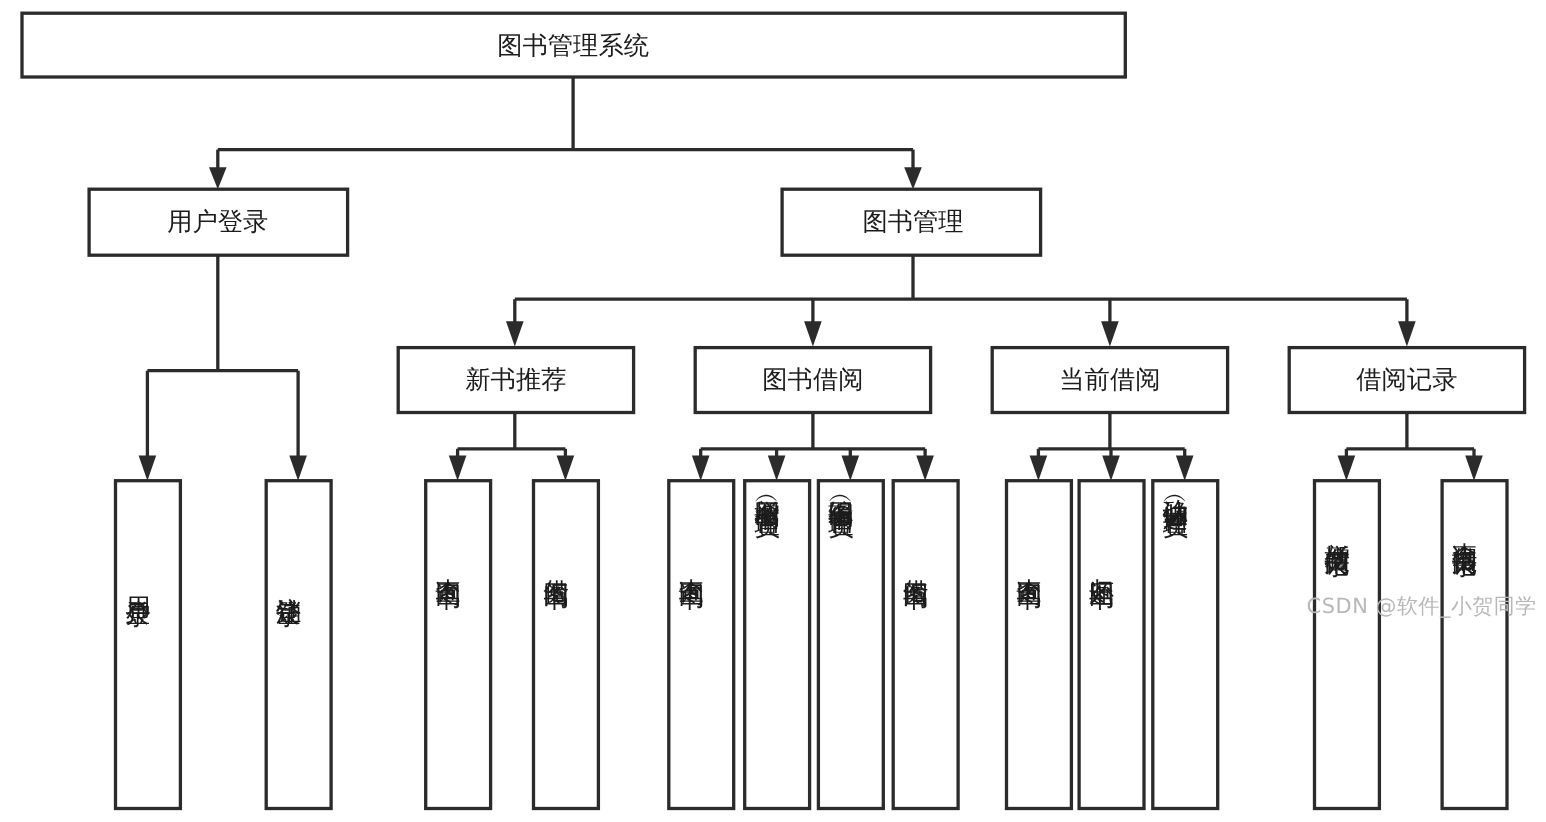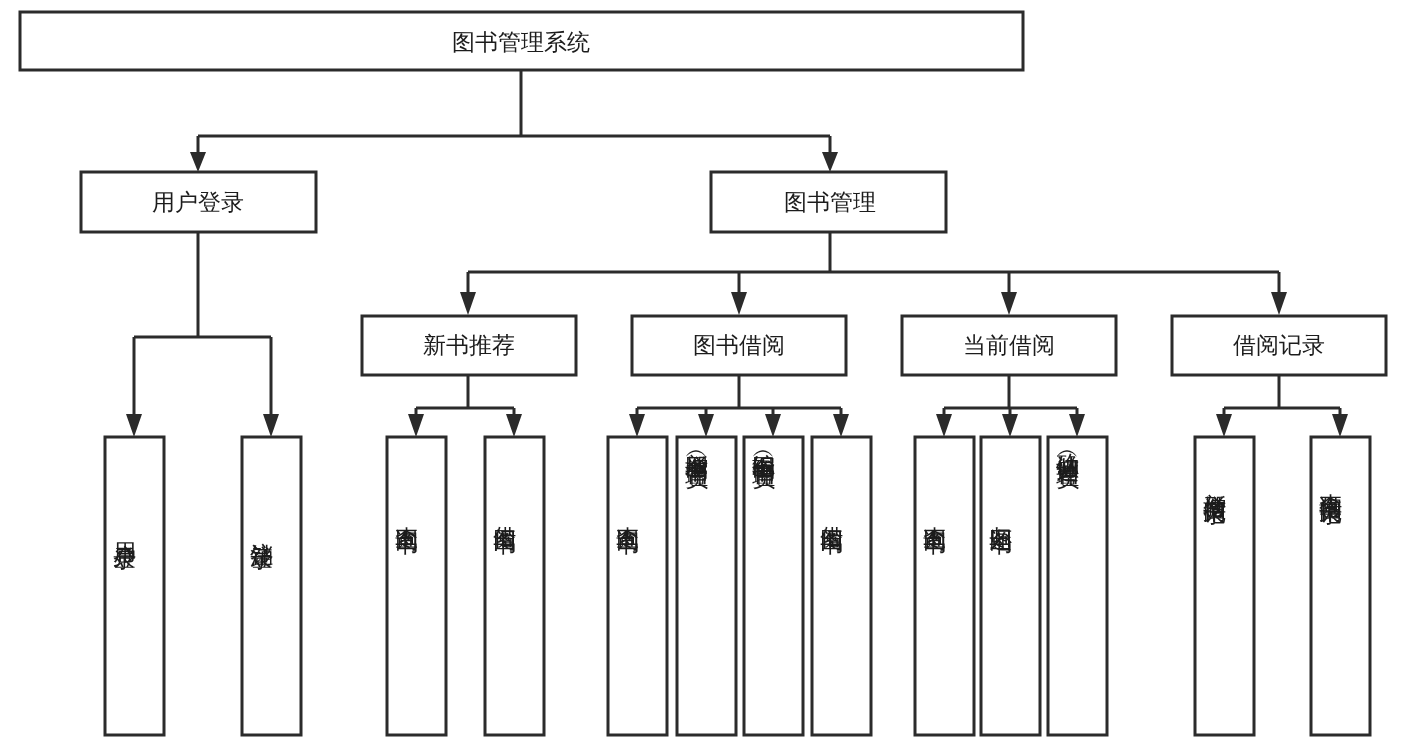--- a/index.html
+++ b/index.html
@@ -234,13 +234,14 @@
       <text class="node-label-v" x="1224" y="481" text-anchor="middle">新增借阅记录</text>
     </g>
 
     <g>
       <rect class="node-box" x="1311" y="437" width="59" height="298"></rect>
       <text class="node-label-v" x="1340" y="481" text-anchor="middle">查询借阅记录</text>
     </g>
 
   </svg>
 
+  <div class="watermark">CSDN @软件_小贺同学</div>
 </div>
 
 </body></html>

